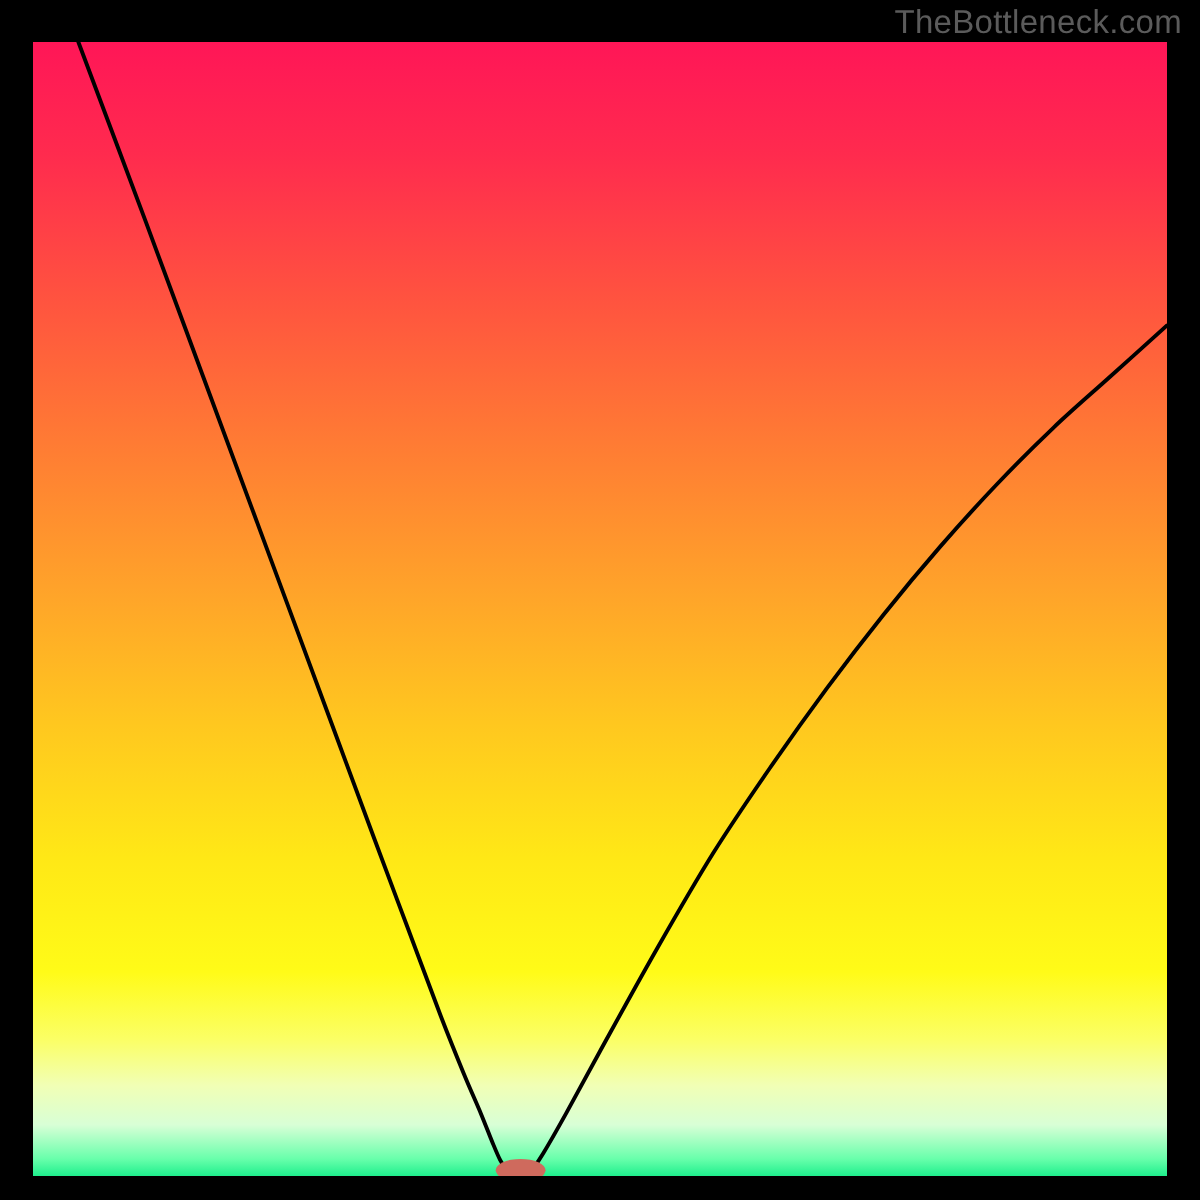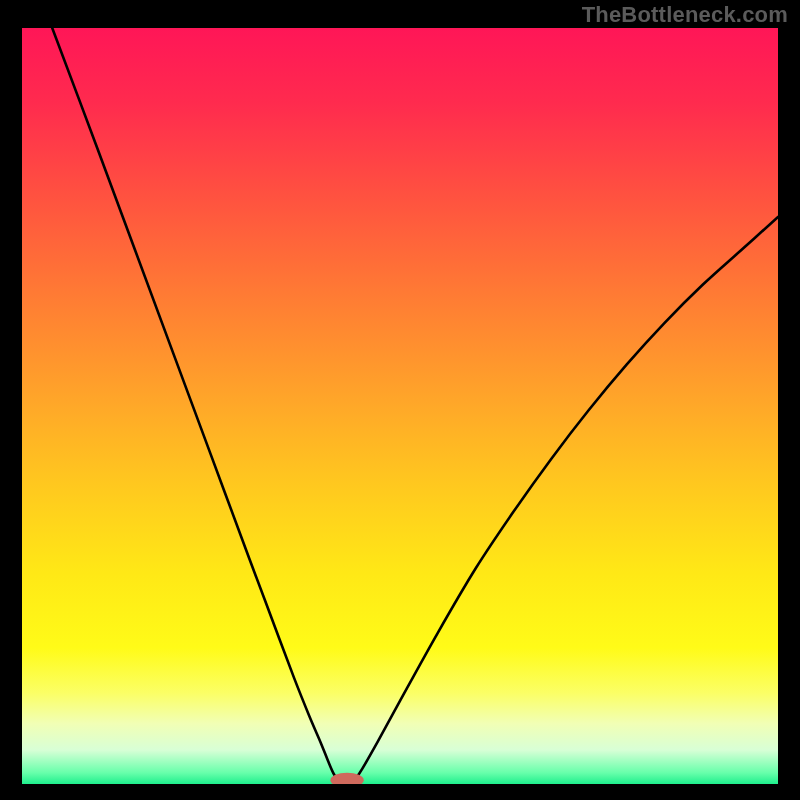--- a/index.html
+++ b/index.html
@@ -18,21 +18,21 @@
     width: 800px;
     height: 800px;
     background: #000;
   }
   .watermark {
     position: absolute;
     top: 2px;
     right: 12px;
     color: #5b5b5b;
     font-size: 22px;
-    font-weight: 700;
+    font-weight: 400;
     letter-spacing: 0.2px;
     user-select: none;
     margin-left: 10px;
   }
   .plot-wrap {
     position: absolute;
     left: 22px;
     top: 28px;
     width: 756px;
     height: 756px;

